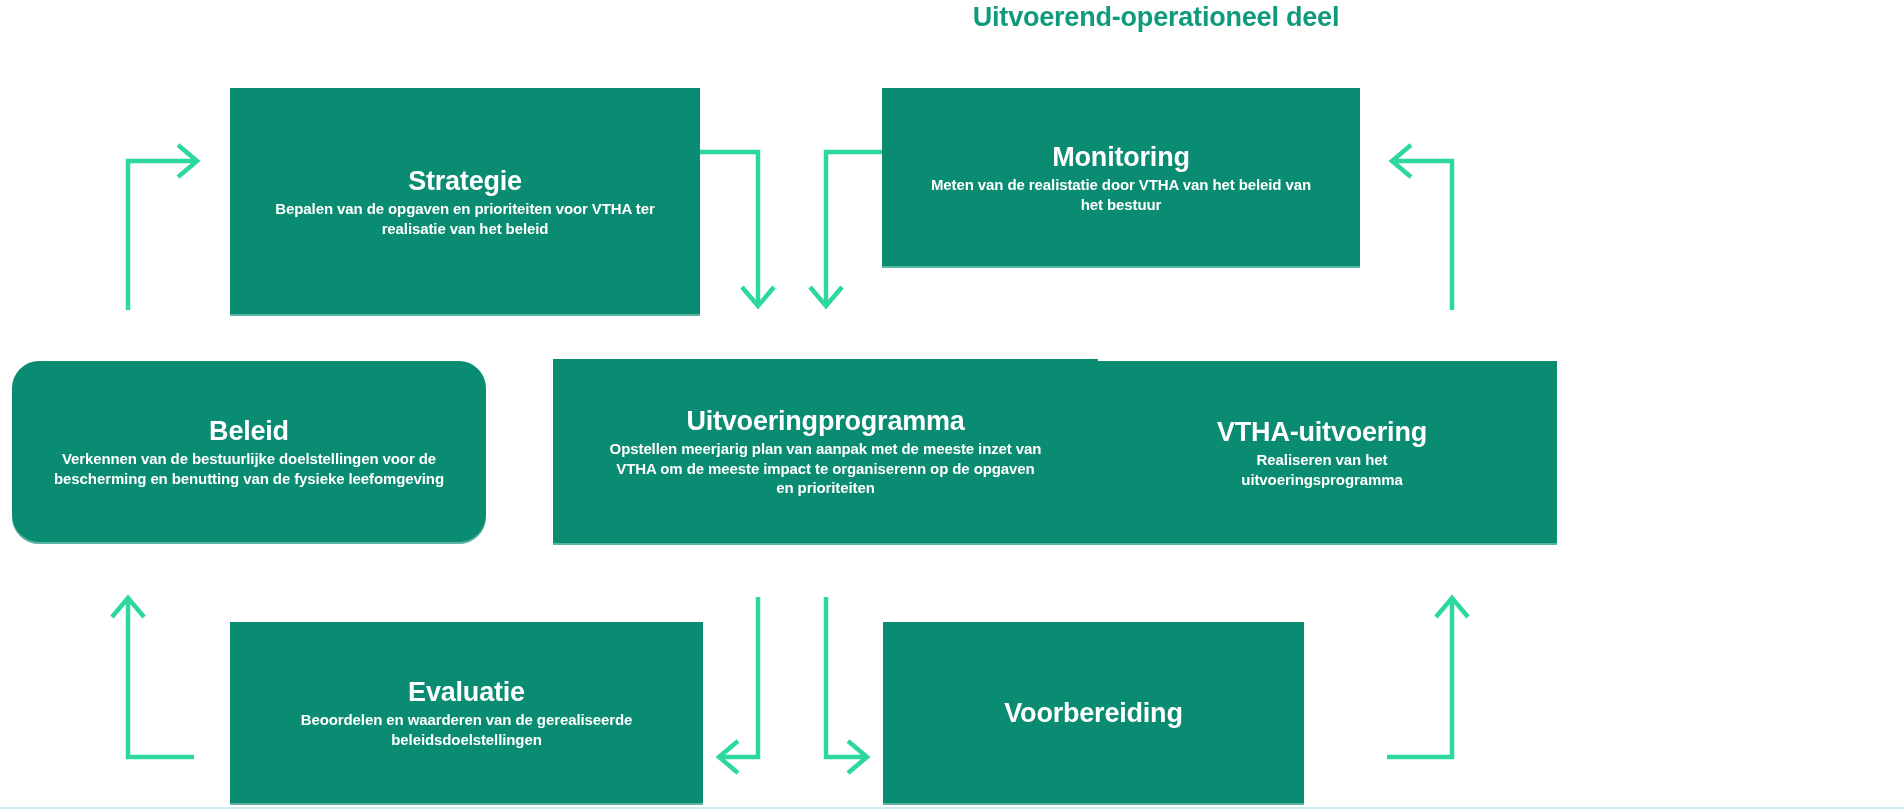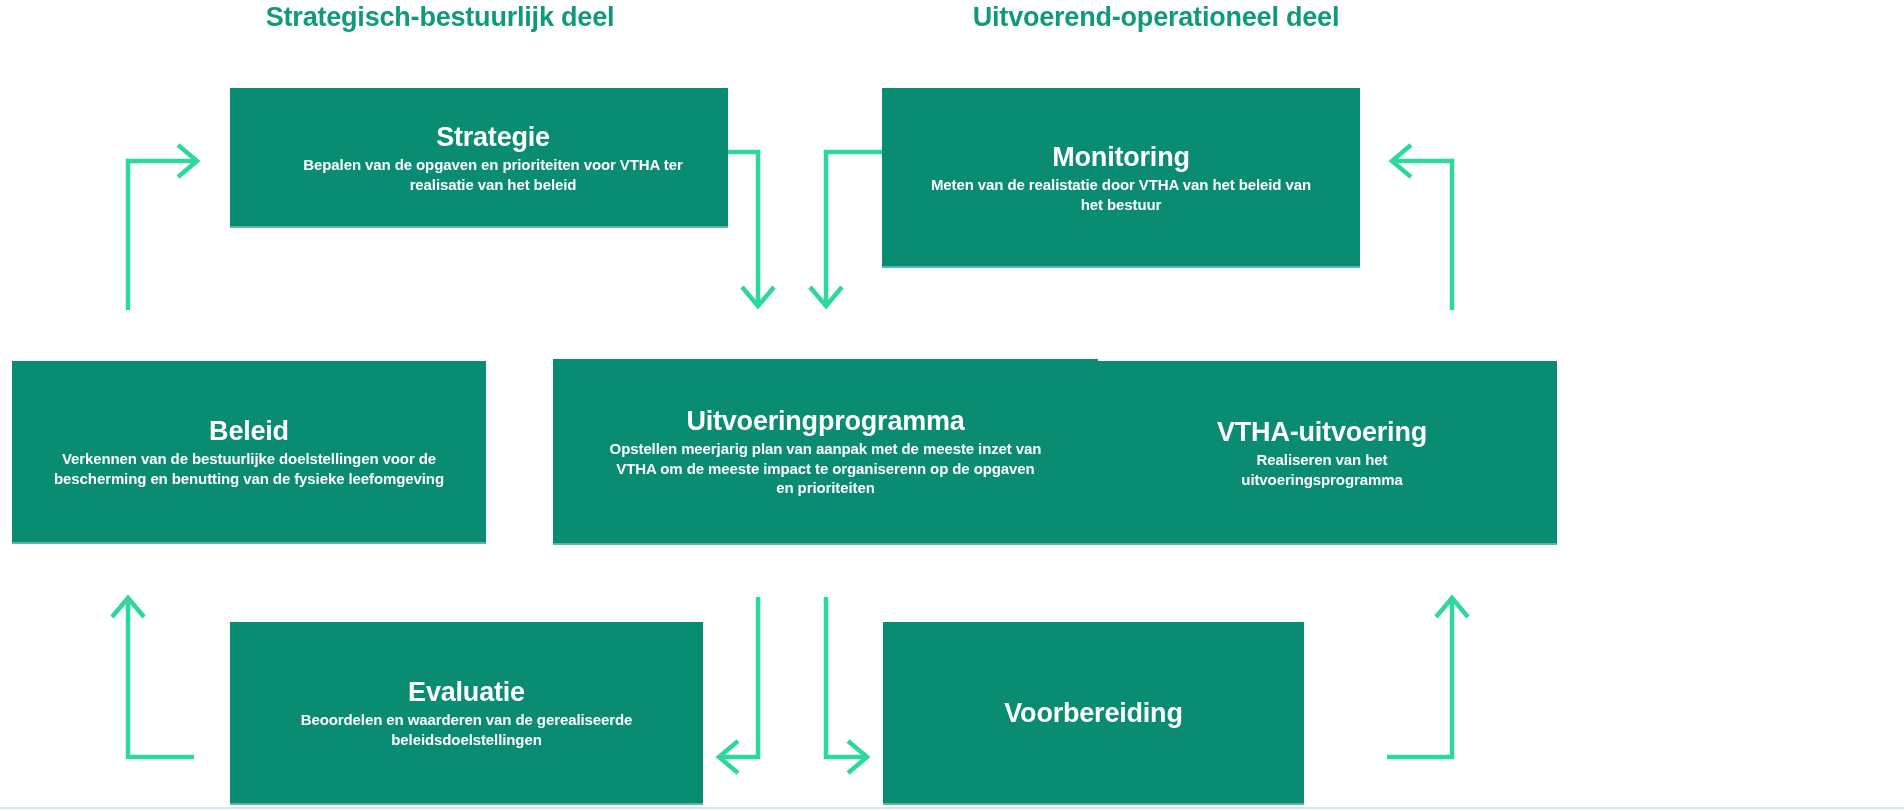--- a/index.html
+++ b/index.html
@@ -34,23 +34,23 @@
   }
   .box .title{
     font-size:27px;font-weight:bold;line-height:1.15;
     letter-spacing:-0.2px;
   }
   .box .body{
     font-size:15px;font-weight:bold;line-height:1.33;
     letter-spacing:-0.1px;
     margin-top:2px;
   }
-  #box-strategie          {left:230px; top:88px;  width:470px; height:140px;padding-left:28px;}
+  #box-strategie          {left:230px; top:88px;  width:470px; height:228px;}
   #box-monitoring         {left:882px; top:88px;  width:478px; height:180px;}
-  #box-beleid             {left:12px;  top:361px; width:474px; height:183px;}
+  #box-beleid             {left:12px;  top:361px; width:474px; height:183px;border-radius:27px;}
   #box-uitvoeringprogramma{left:553px; top:359px; width:545px; height:186px;}
   #box-vtha-uitvoering    {left:1087px;top:361px; width:470px; height:184px;}
   #box-evaluatie          {left:230px; top:622px; width:473px; height:183px;}
   #box-voorbereiding      {left:883px; top:622px; width:421px; height:183px;}
 
   #box-strategie .body          {max-width:400px;}
   #box-monitoring .body         {max-width:405px;}
   #box-beleid .body             {max-width:392px;}
   #box-uitvoeringprogramma .body{max-width:432px;}
   #box-vtha-uitvoering .body    {max-width:240px;}
@@ -68,21 +68,20 @@
   .page-edge-line{
     position:absolute;left:0;top:807px;width:1904px;height:2px;
     background:rgba(175,218,233,0.6);
   }
 </style>
 </head>
 <body>
 
 <div class="canvas">
 
-  <div class="col-header left">Strategisch-bestuurlijk deel</div>
   <div class="col-header right">Uitvoerend-operationeel deel</div>
 
   <svg class="arrows" viewBox="0 0 1904 811" xmlns="http://www.w3.org/2000/svg">
     <g>
       <polyline points="128,310 128,161 194,161"></polyline>
       <polyline points="178,145 197,161 178,177"></polyline>
     </g>
     <g>
       <polyline points="698,152 758,152 758,304"></polyline>
       <polyline points="742,287 758,306 774,287"></polyline>

